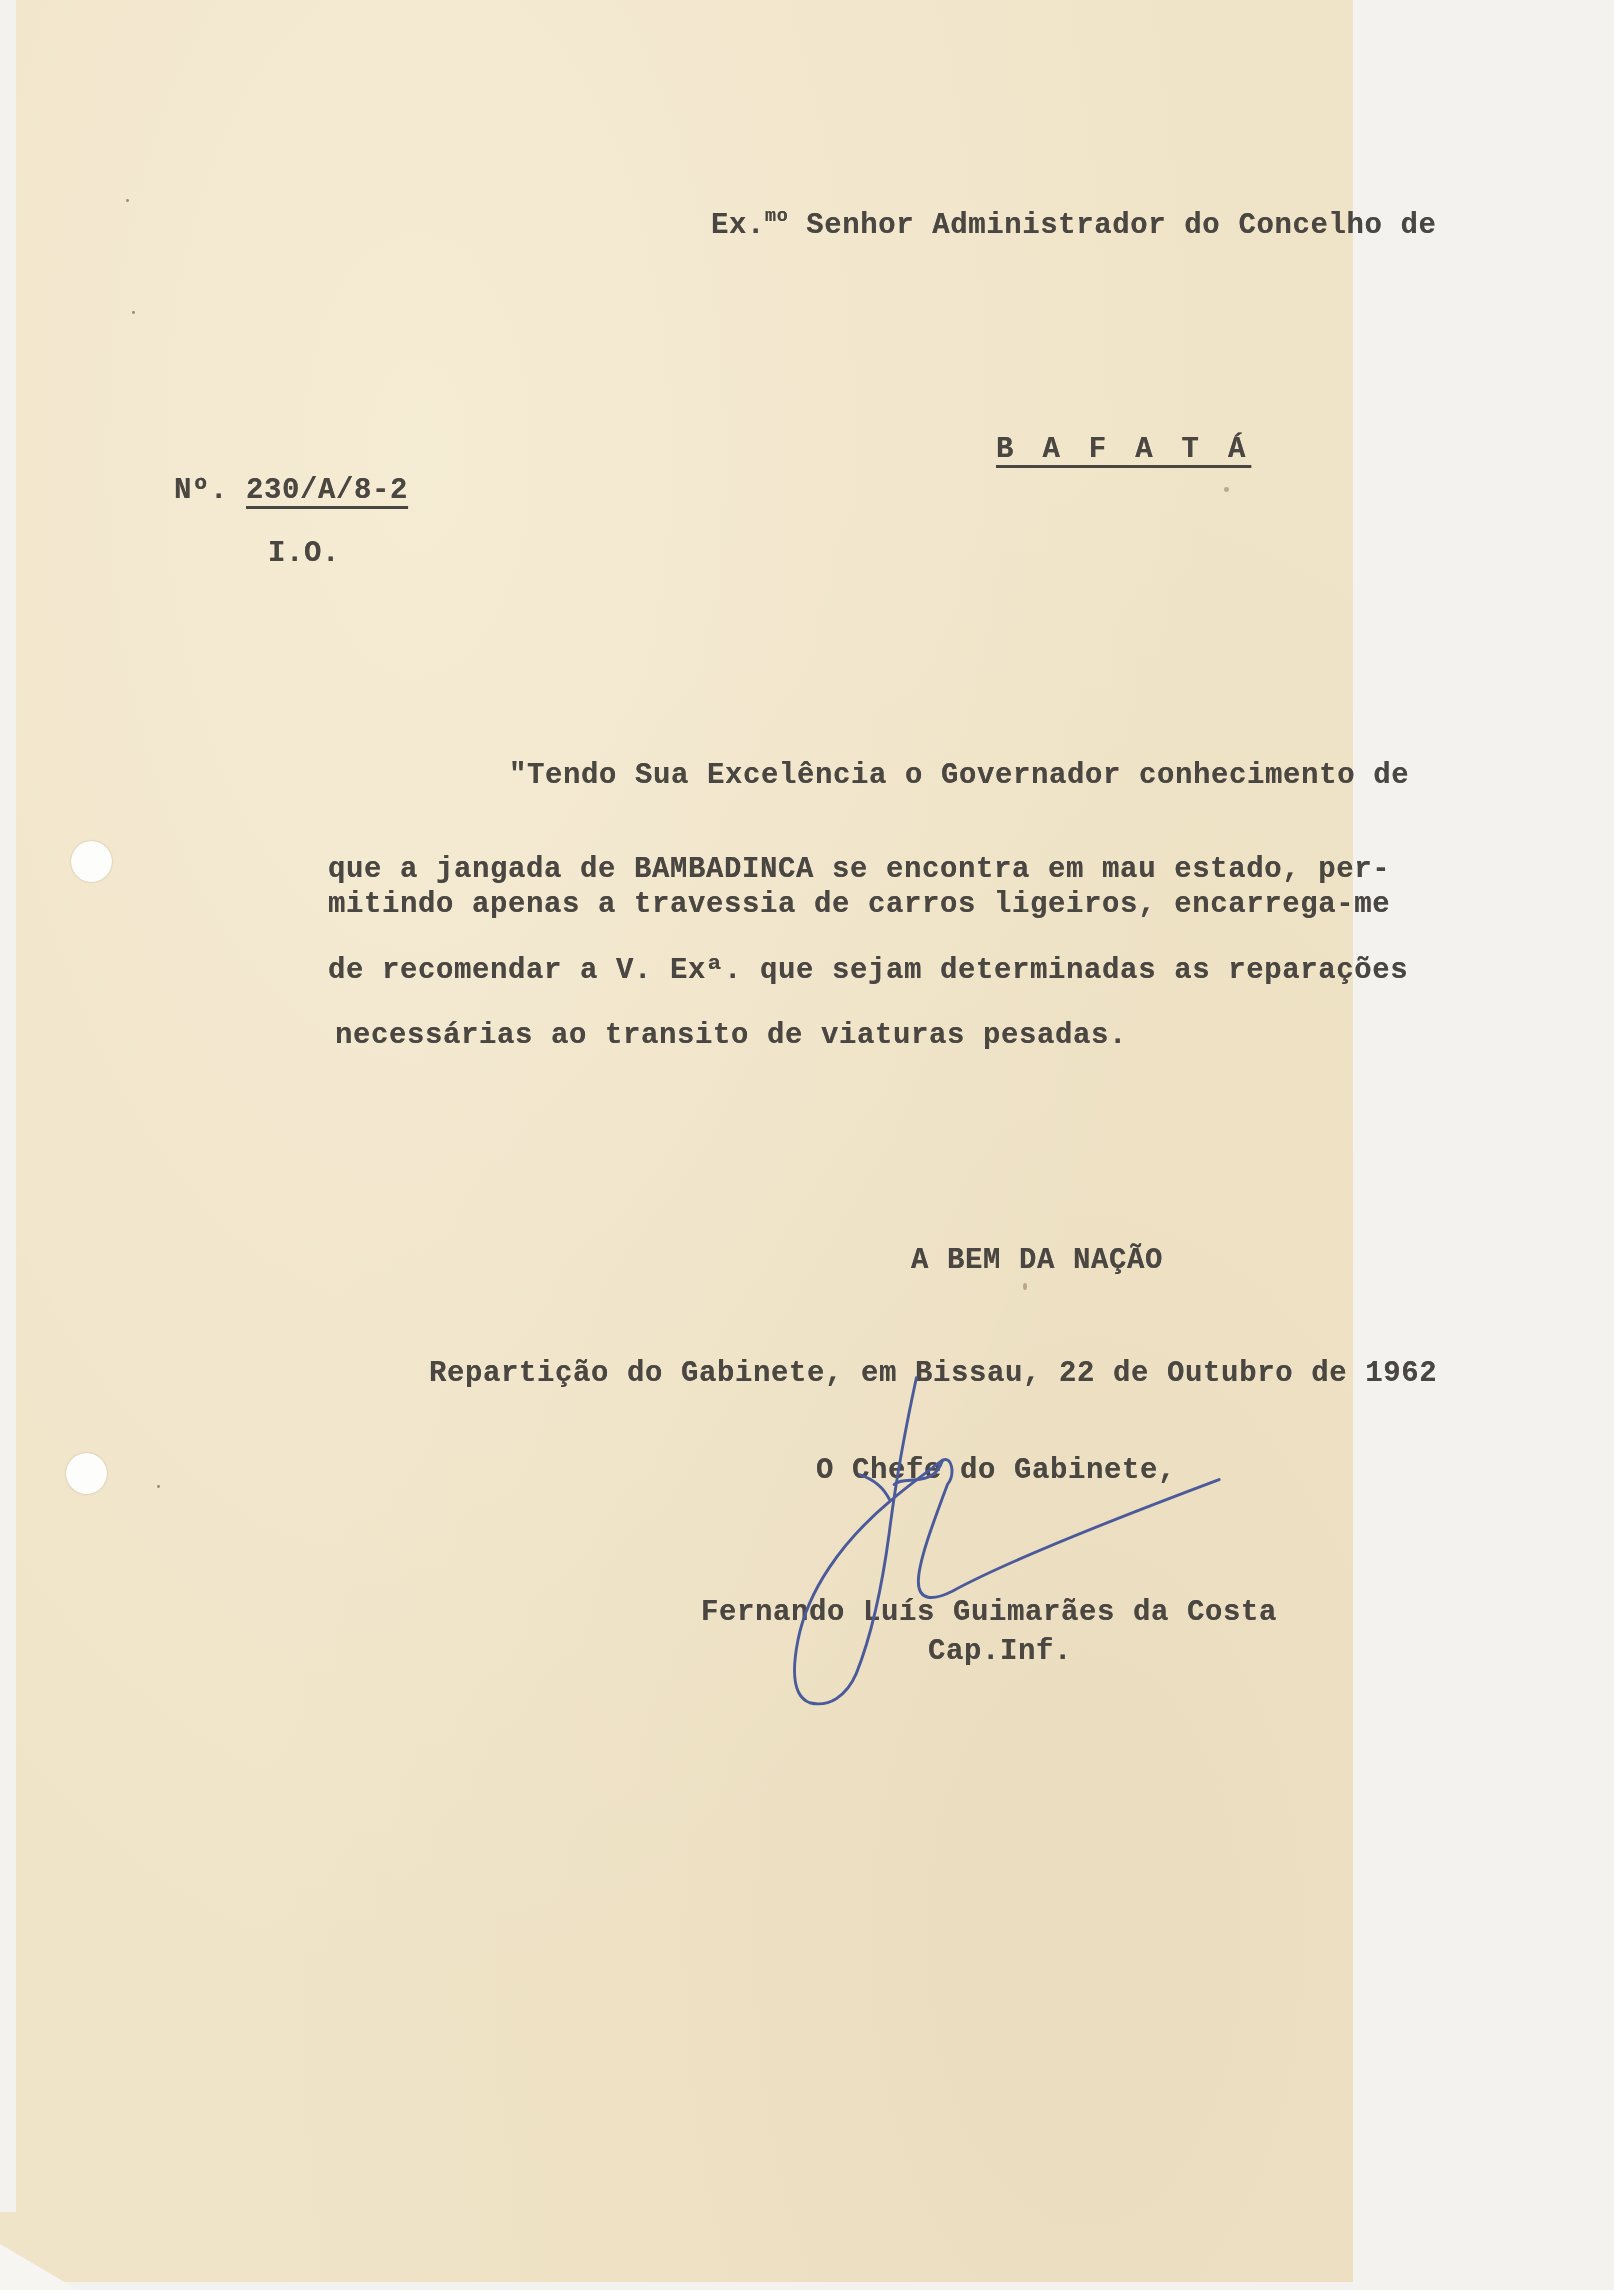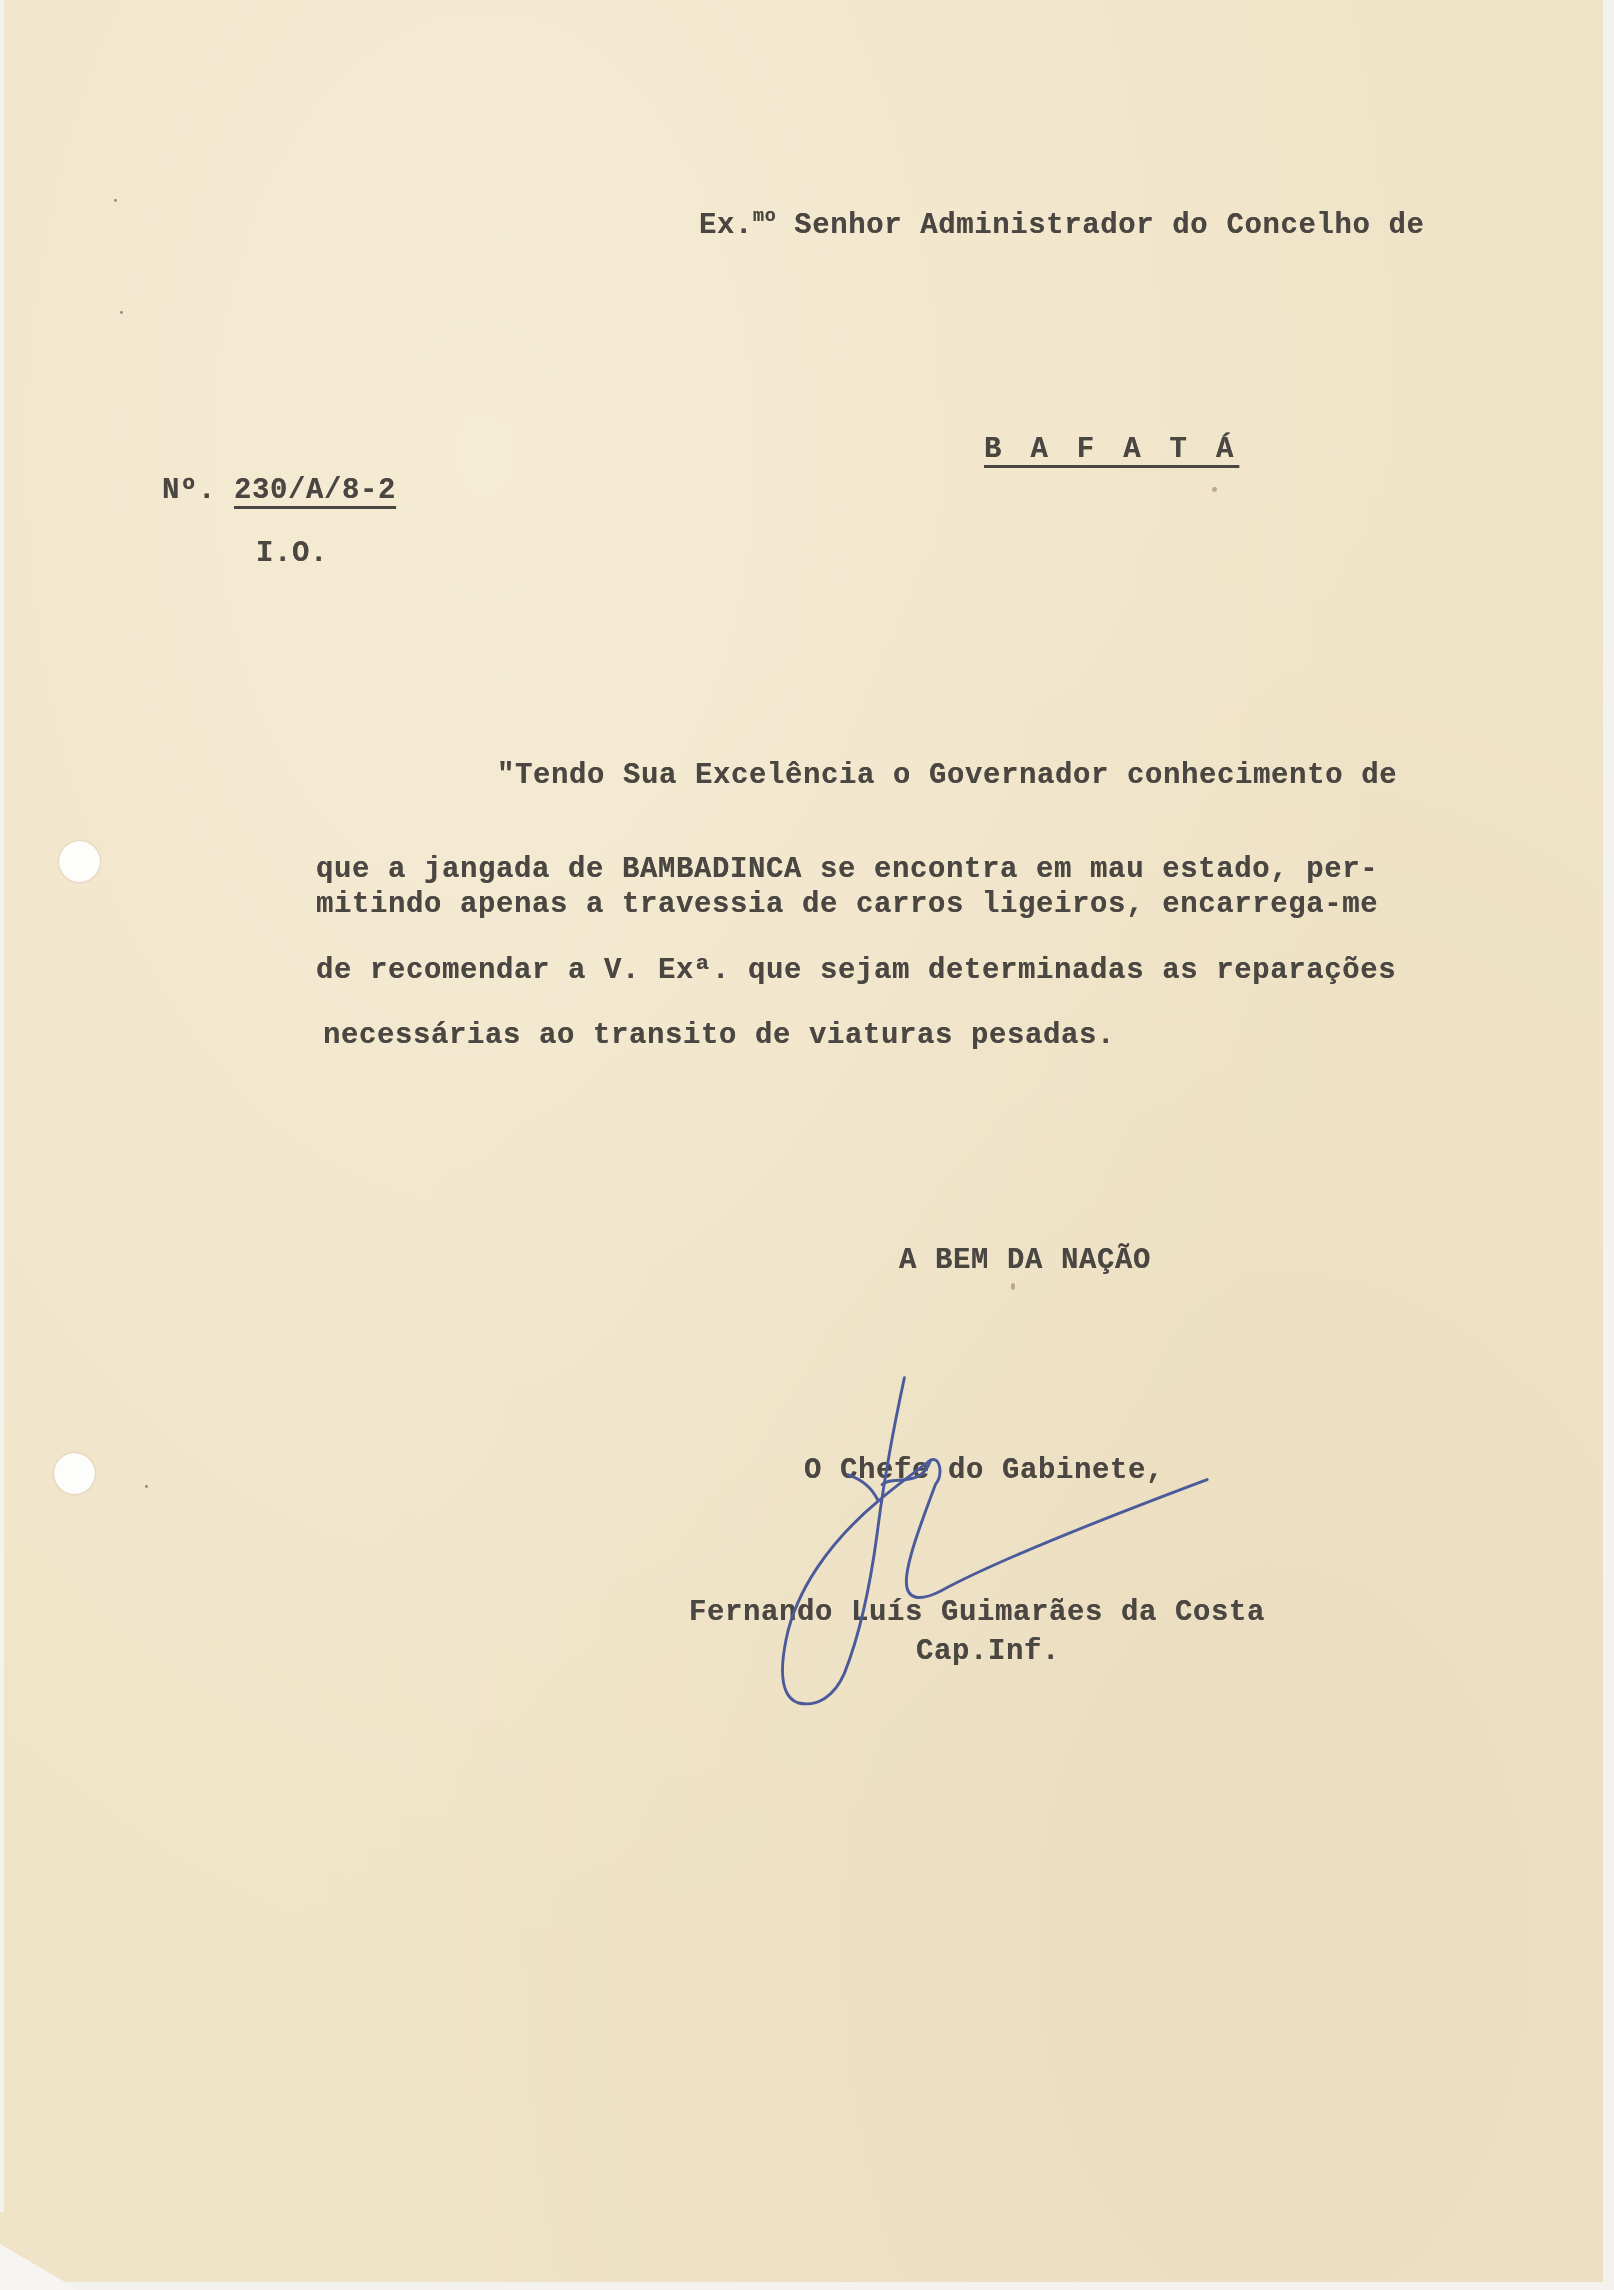--- a/index.html
+++ b/index.html
@@ -2,21 +2,21 @@
 <html><head>
   <meta charset="utf-8">
   <style>
     html, body { margin: 0; padding: 0; }
     body {
       width: 1615px; height: 2290px; position: relative; overflow: hidden;
       background: #f3f2ee;
       font-family: "Liberation Mono", "DejaVu Sans Mono", monospace;
     }
     .paper {
-      position: absolute; left: 4px; top: 0; width: 1599px; height: 2282px;
+      position: absolute; left: 16px; top: 0; width: 1337px; height: 2282px;
       background: #f0e4c8;
       background-image:
         radial-gradient(ellipse at 30% 20%, rgba(255,250,235,0.35), rgba(0,0,0,0) 60%),
         radial-gradient(ellipse at 80% 85%, rgba(210,190,150,0.18), rgba(0,0,0,0) 55%);
       text-decoration: underline;
     }
     .corner-fold {
       position: absolute; left: 0; top: 2212px; width: 0; height: 0;
       border-left: 80px solid #efe3c8;
       border-bottom: 70px solid transparent;
@@ -55,20 +55,21 @@
 
   <div class="t" style="left:493px; top:759px;">"Tendo Sua Excelência o Governador conhecimento de</div>
   <div class="t" style="left:312px; top:823px;margin-top:30px;">que a jangada de BAMBADINCA se encontra em mau estado, per-</div>
   <div class="t" style="left:312px; top:954px;">de recomendar a V. Exª. que sejam determinadas as reparações</div>
   <div class="t" style="left:312px; top:888px;">mitindo apenas a travessia de carros ligeiros, encarrega-me</div>
   <div class="t" style="left:312px; top:1019px;margin-left:7px;">necessárias ao transito de viaturas pesadas.</div>
 
 
   <div class="t" style="left:895px; top:1244px;">A BEM DA NAÇÃO</div>
 
+  <div class="t" style="left:413px; top:1357px;">Repartição do Gabinete, em Bissau, 22 de Outubro de 1962</div>
 
   <div class="t" style="left:800px; top:1454px;">O Chefe do Gabinete,</div>
 
   <div class="t" style="left:685px; top:1596px;">Fernando Luís Guimarães da Costa</div>
   <div class="t" style="left:912px; top:1635px;">Cap.Inf.</div>
 
   <div class="hole" style="left:55px; top:841px;"></div>
   <div class="hole" style="left:50px; top:1453px;"></div>
 
   <div class="spot" style="left:1208px; top:487px; width:4.9px; height:4.9px;"></div>

